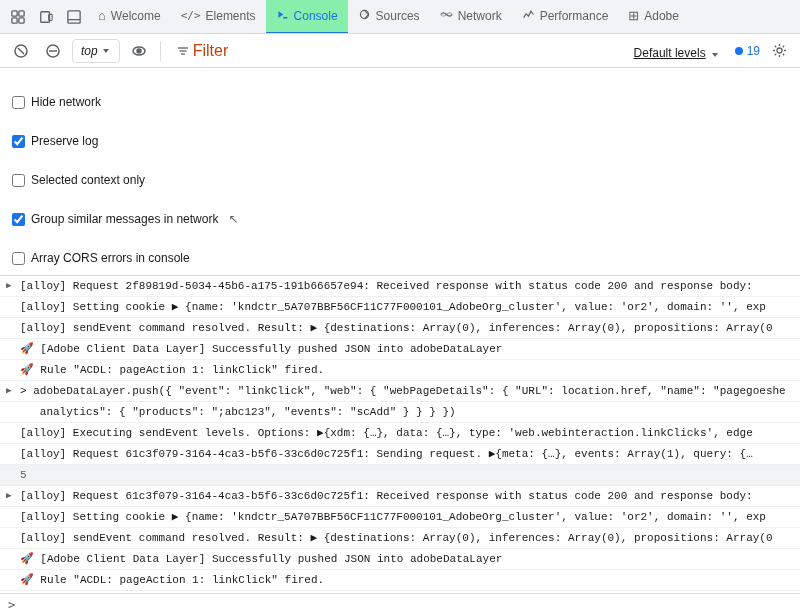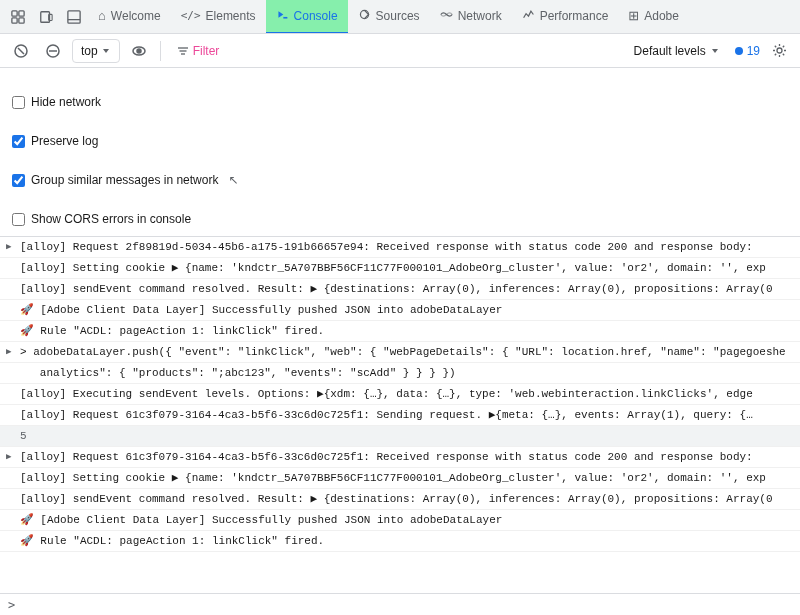--- a/index.html
+++ b/index.html
@@ -84,55 +84,57 @@
       display: flex;
       align-items: center;
       gap: 3px;
       padding: 2px 8px;
       border: 1px solid #dadce0;
       border-radius: 4px;
       cursor: pointer;
       font-size: 12px;
       background: #fff;
       height: 24px;
+      font-style: italic;
     }
 
     .toolbar-divider {
       width: 1px;
       height: 20px;
       background: #dadce0;
       margin: 0 2px;
     }
 
     .filter-btn {
       display: flex;
       align-items: center;
       gap: 4px;
       padding: 2px 8px;
       border: none;
       background: none;
       cursor: pointer;
-      font-size: 12px;
-      color: #ec4899;
+      font-size: 16px;
+      color: #c2410c;
       height: 24px;
       border-radius: 4px;
     }
 
     .level-selector {
       display: flex;
-      align-items: center;
+      align-items: flex-end;
       gap: 4px;
       padding: 2px 8px;
       border: 1px solid transparent;
       border-radius: 4px;
       cursor: pointer;
       font-size: 12px;
       background: none;
       height: 24px;
       margin-left: auto;
+      text-decoration: underline;
     }
 
     .badge-count {
       display: flex;
       align-items: center;
       gap: 4px;
       font-size: 12px;
       color: #1a73e8;
     }
     .badge-dot {
@@ -362,27 +364,31 @@
 <div class="options-panel">
   <div class="option-row">
     <input type="checkbox" id="hide-network" style="">
     <label for="hide-network">Hide network</label>
   </div>
   <div class="option-row">
     <input type="checkbox" id="preserve-log" checked="" style="">
     <label for="preserve-log">Preserve log</label>
   </div>
   <div class="option-row">
+    <input type="checkbox" id="selected-context" style="">
+    <label for="selected-context">Selected context only</label>
+  </div>
+  <div class="option-row">
     <input type="checkbox" id="group-similar" checked="" style="">
     <label for="group-similar">Group similar messages in network</label>
     <span style="margin-left:4px; color:#5f6368; font-size:12px;">↖</span>
   </div>
   <div class="option-row">
     <input type="checkbox" id="show-cors" style="">
-    <label for="show-cors">Show CORS errors in console</label>
+    <label for="show-cors">Array CORS errors in console</label>
   </div>
 </div>
 
 <div class="console-output" id="console-output">
 <div class="console-line expandable">[alloy] Request 2f89819d-5034-45b6-a175-191b66657e94: Received response with status code 200 and response body:</div>
     <div class="console-line">[alloy] Setting cookie ▶ {name: 'kndctr_5A707BBF56CF11C77F000101_AdobeOrg_cluster', value: 'or2', domain: '', exp</div>
     <div class="console-line">[alloy] sendEvent command resolved. Result: ▶ {destinations: Array(0), inferences: Array(0), propositions: Array(0</div>
     <div class="console-line">🚀 [Adobe Client Data Layer] Successfully pushed JSON into adobeDataLayer</div>
     <div class="console-line">🚀 Rule "ACDL: pageAction 1: linkClick" fired.</div>
     <div class="console-line expandable" style="color: rgb(26, 26, 26); padding-left: 20px;">&gt; adobeDataLayer.push({ "event": "linkClick", "web": { "webPageDetails": { "URL": location.href, "name": "pagegoeshe</div>

